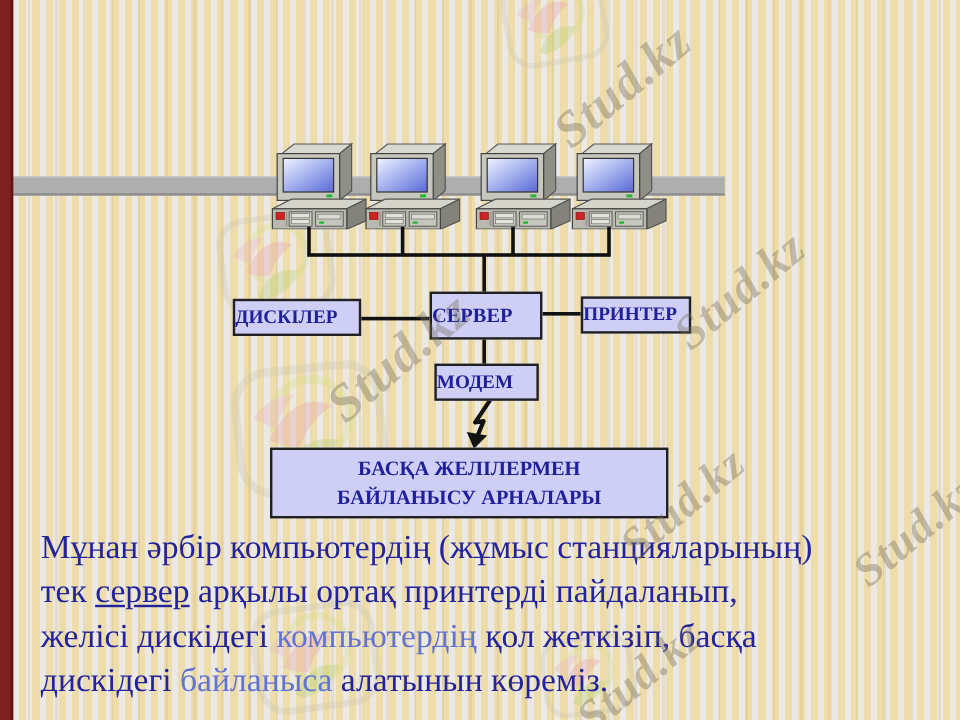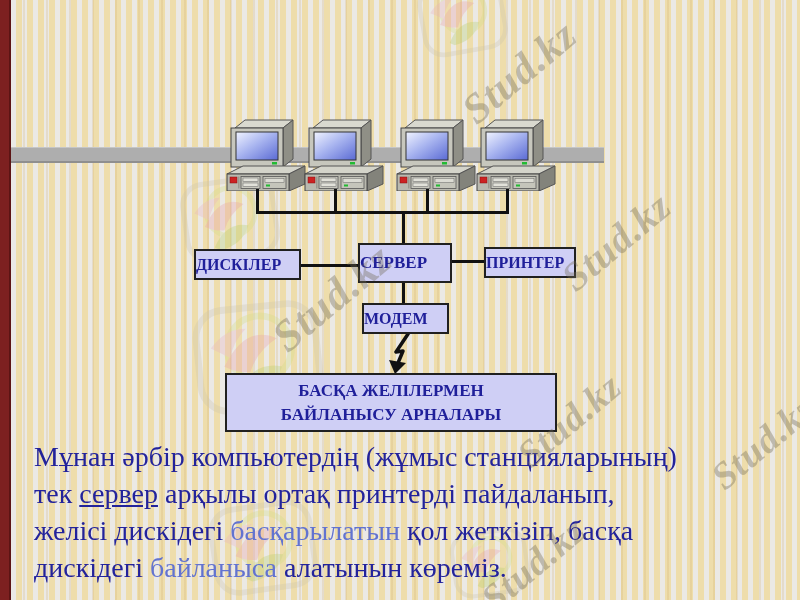--- a/index.html
+++ b/index.html
@@ -150,17 +150,17 @@
   <div class="dbox box-modem">
     <span>МОДЕМ</span>
   </div>
   <div class="dbox box-channels">
     <span>БАСҚА ЖЕЛІЛЕРМЕН БАЙЛАНЫСУ АРНАЛАРЫ</span>
   </div>
 
   <div class="para">
       <div class="para-line"><span class="seg-n">Мұнан әрбір компьютердің (жұмыс станцияларының)</span></div>
       <div class="para-line"><span class="seg-n">тек </span><span class="seg-u">сервер</span><span class="seg-n"> арқылы ортақ принтерді пайдаланып,</span></div>
-      <div class="para-line"><span class="seg-n">желісі дискідегі </span><span class="seg-l">басқарылатын</span><span class="seg-n"> қол жеткізіп, басқа</span></div>
+      <div class="para-line"><span class="seg-n">желісі дискідегі </span><span class="seg-l">компьютердің</span><span class="seg-n"> қол жеткізіп, басқа</span></div>
       <div class="para-line"><span class="seg-n">дискідегі </span><span class="seg-l">байланыса</span><span class="seg-n"> алатынын көреміз.</span></div>
     </div>
 
 </div>
 
 </body></html>

